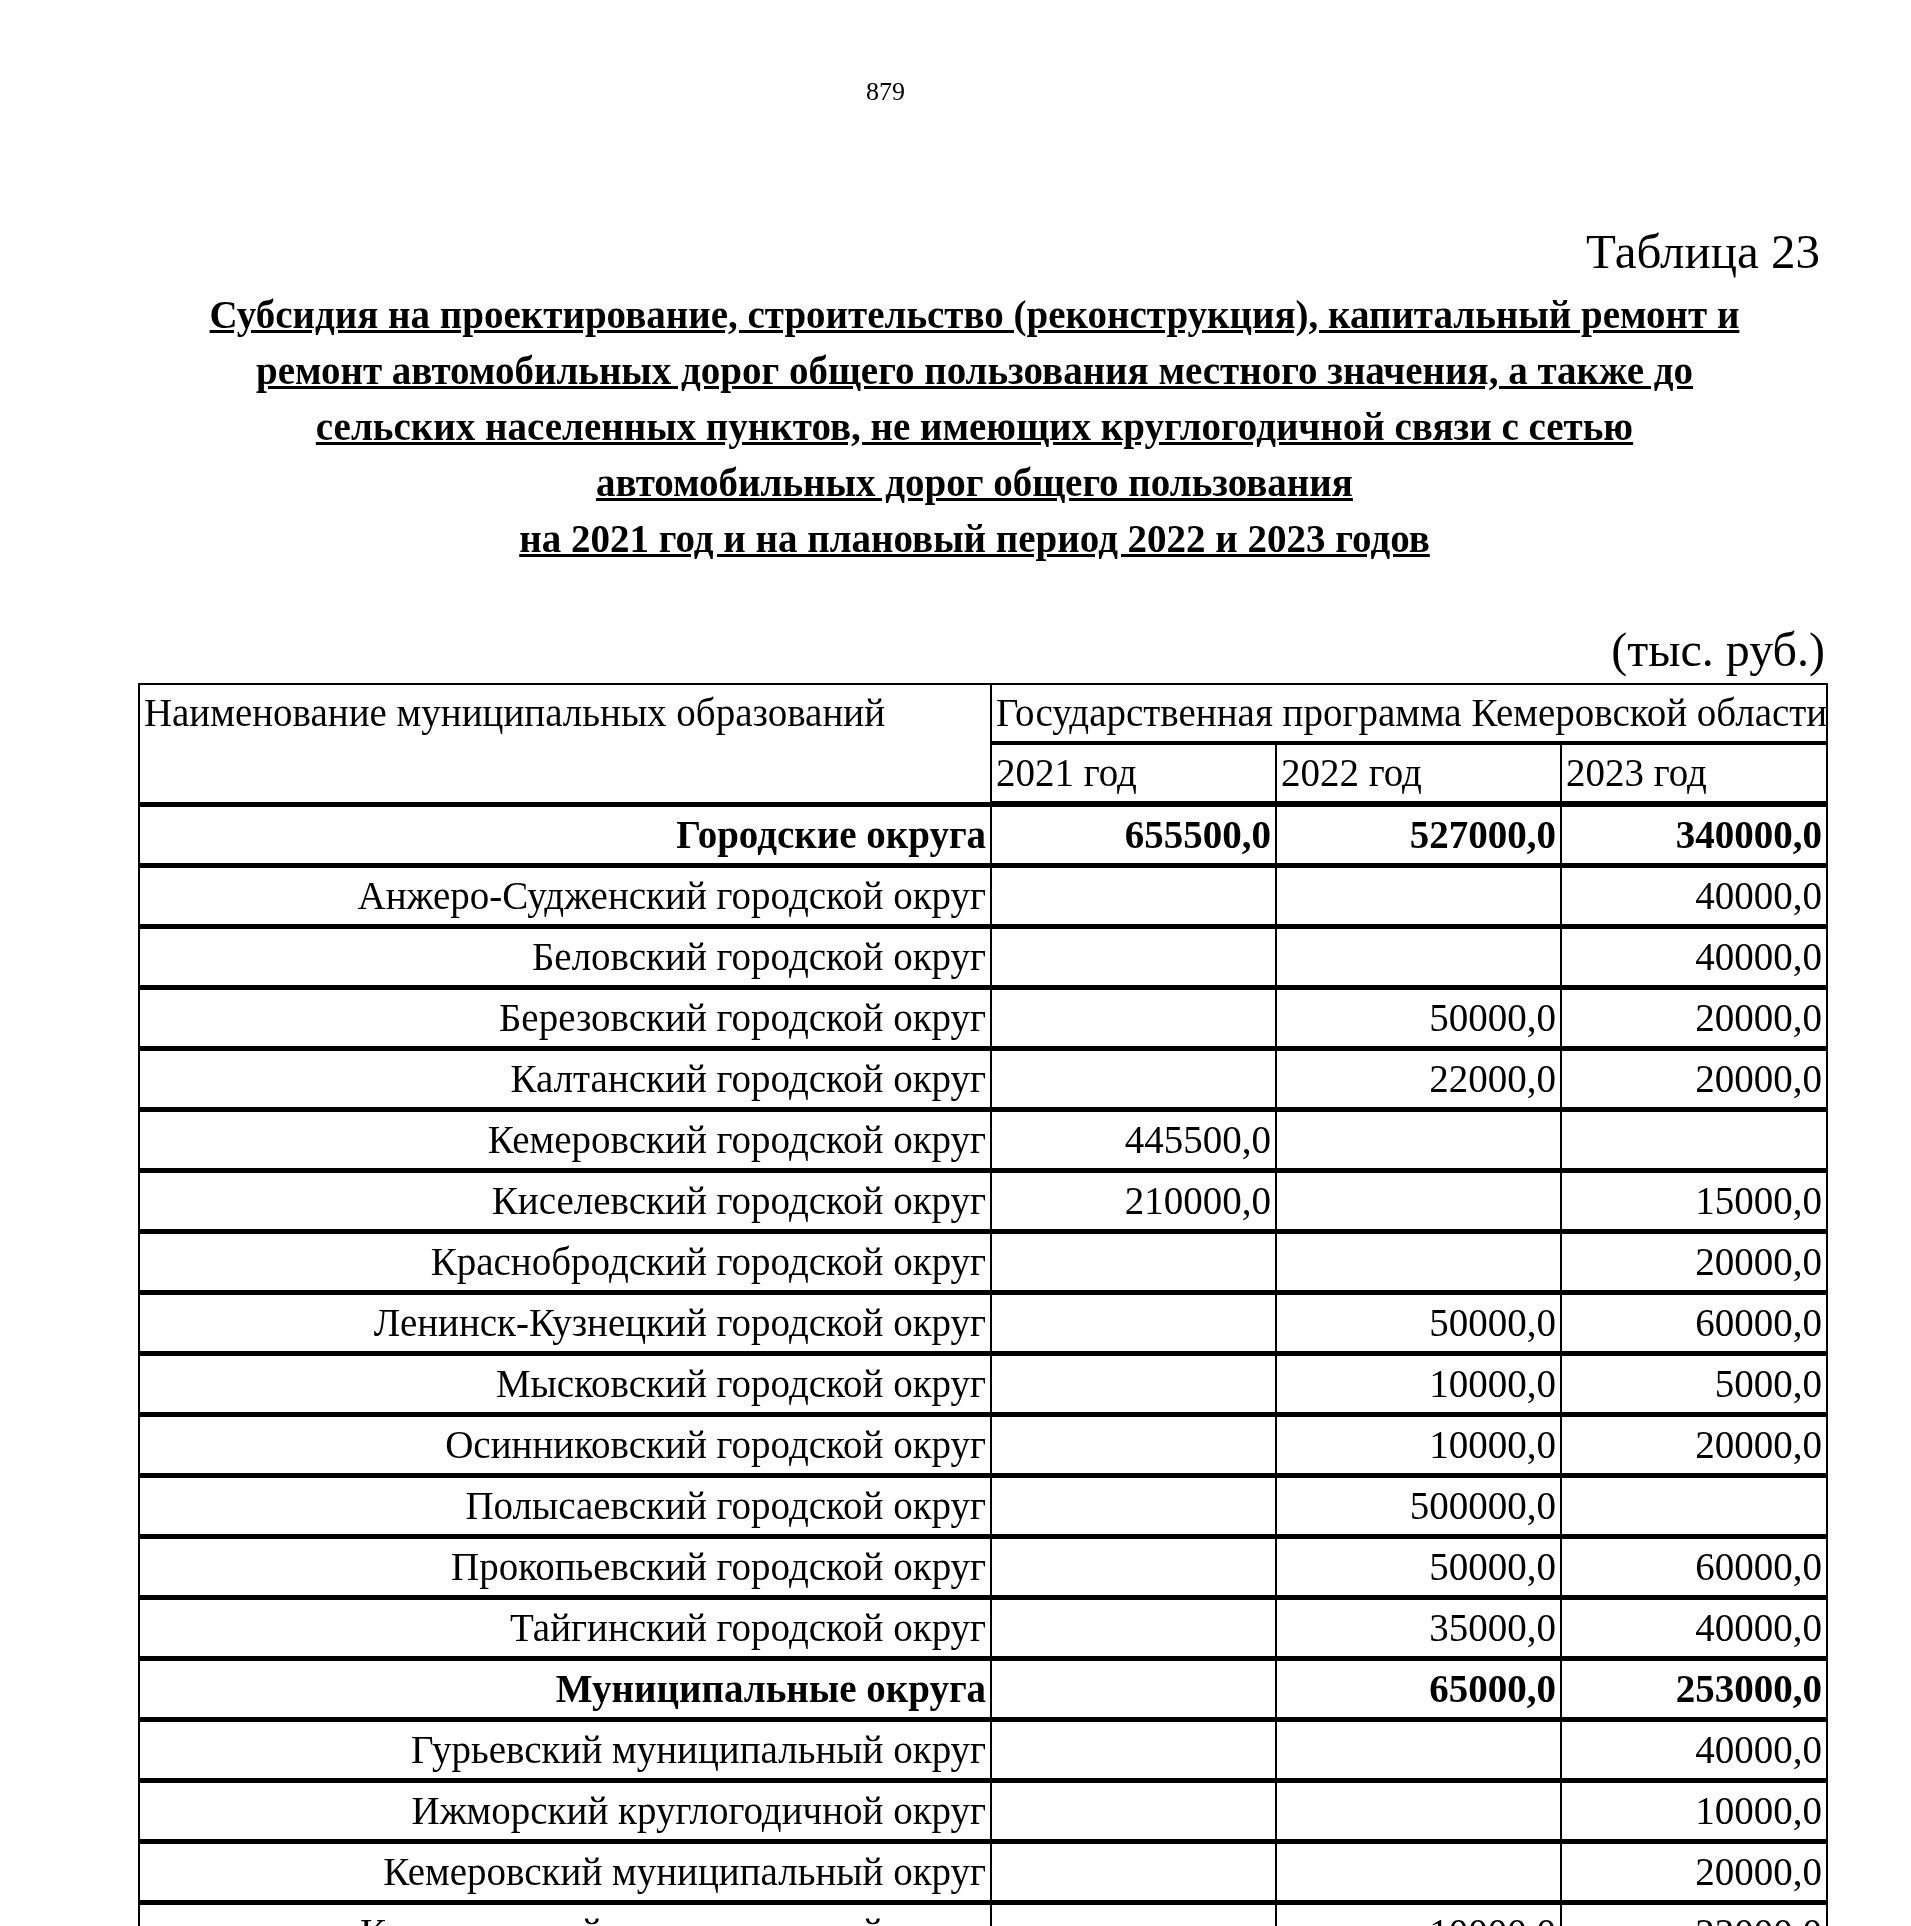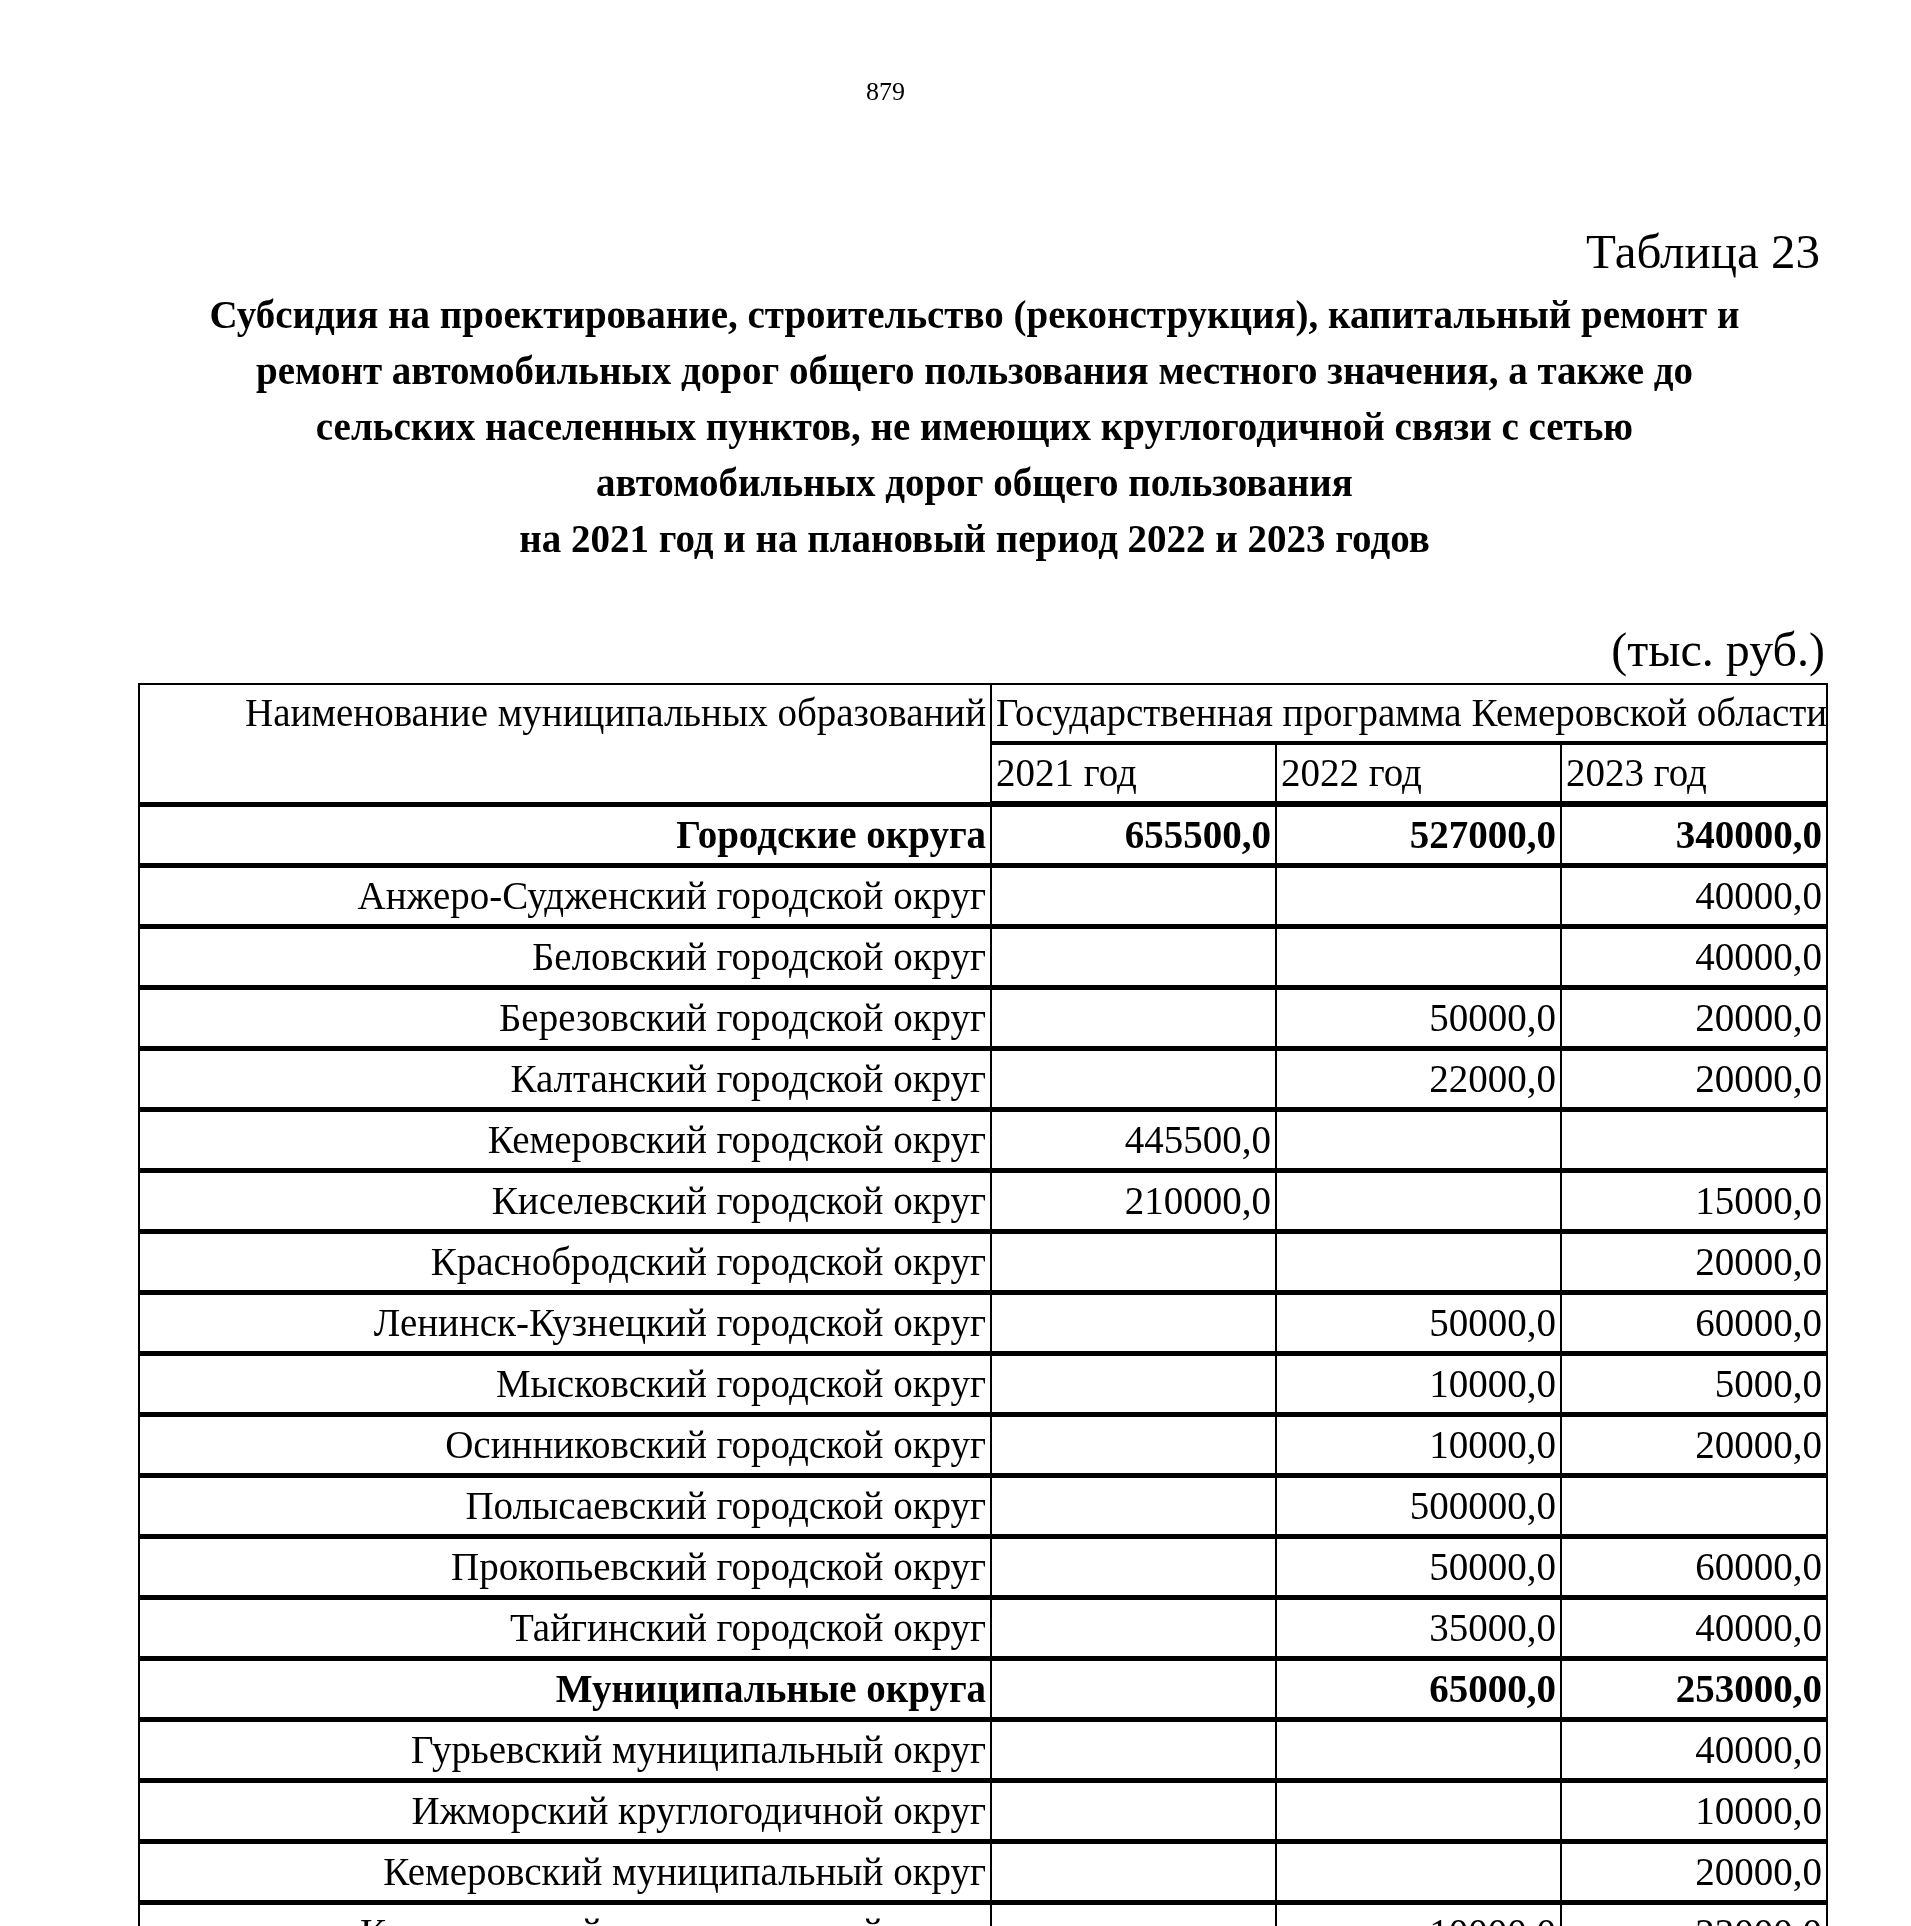--- a/index.html
+++ b/index.html
@@ -11,40 +11,40 @@
     position: absolute; top: 77px; left: 0; width: 1771px; text-align: center;
     font-size: 26px;
   }
   .table-label {
     position: absolute; top: 187px; right: 91px; font-size: 49px; margin-top: 36px;
   }
   .doc-title {
     position: absolute; top: 287px; left: 127px; width: 1695px; text-align: center;
     font-weight: bold; font-size: 39px; line-height: 56px;
   }
-  .doc-title div { white-space: nowrap; }
+  .doc-title div { white-space: nowrap; text-decoration: underline; }
   .units {
     position: absolute; top: 622px; right: 86px; font-size: 48px;
   }
   table.data-table {
     position: absolute; top: 683px; left: 138px;
     width: 1688px; border-collapse: collapse; table-layout: fixed;
     font-size: 39px;
   }
   table.data-table td, table.data-table th {
     border: 2.7px solid #000; padding: 0 3.9px; font-weight: normal;
     line-height: 56px; height: 54px; overflow: hidden; white-space: nowrap;
   }
   table.data-table tr.header-row-1 th { border-bottom-width: 4.6px; }
   table.data-table tr.year-row th { border-bottom-width: 6.2px; }
   table.data-table tr.body-row td { border-top-width: 5.4px; border-bottom-width: 5.4px; }
   col.c-name { width: 852px; }
   col.c-y { width: 285px; }
   col.c-y3 { width: 266px; }
-  th.name-head { vertical-align: top; text-align: right; padding-top: 3.1px; font-family: Liberation Serif, serif; }
+  th.name-head { vertical-align: top; text-align: left; padding-top: 3.1px; font-family: Liberation Serif, serif; }
   th.program-head {
     white-space: normal; text-align: center; vertical-align: top;
     line-height: 56px; padding: 3.1px 11.6px 7.7px 11.6px; height: auto;
   }
   th.year-head { text-align: left; }
   td.name-cell { text-align: right; padding-left: 5.4px; }
   td.num-cell { text-align: right; padding-right: 3.1px; }
   tr.group-row td { font-weight: bold; }
 </style>
 </head>

